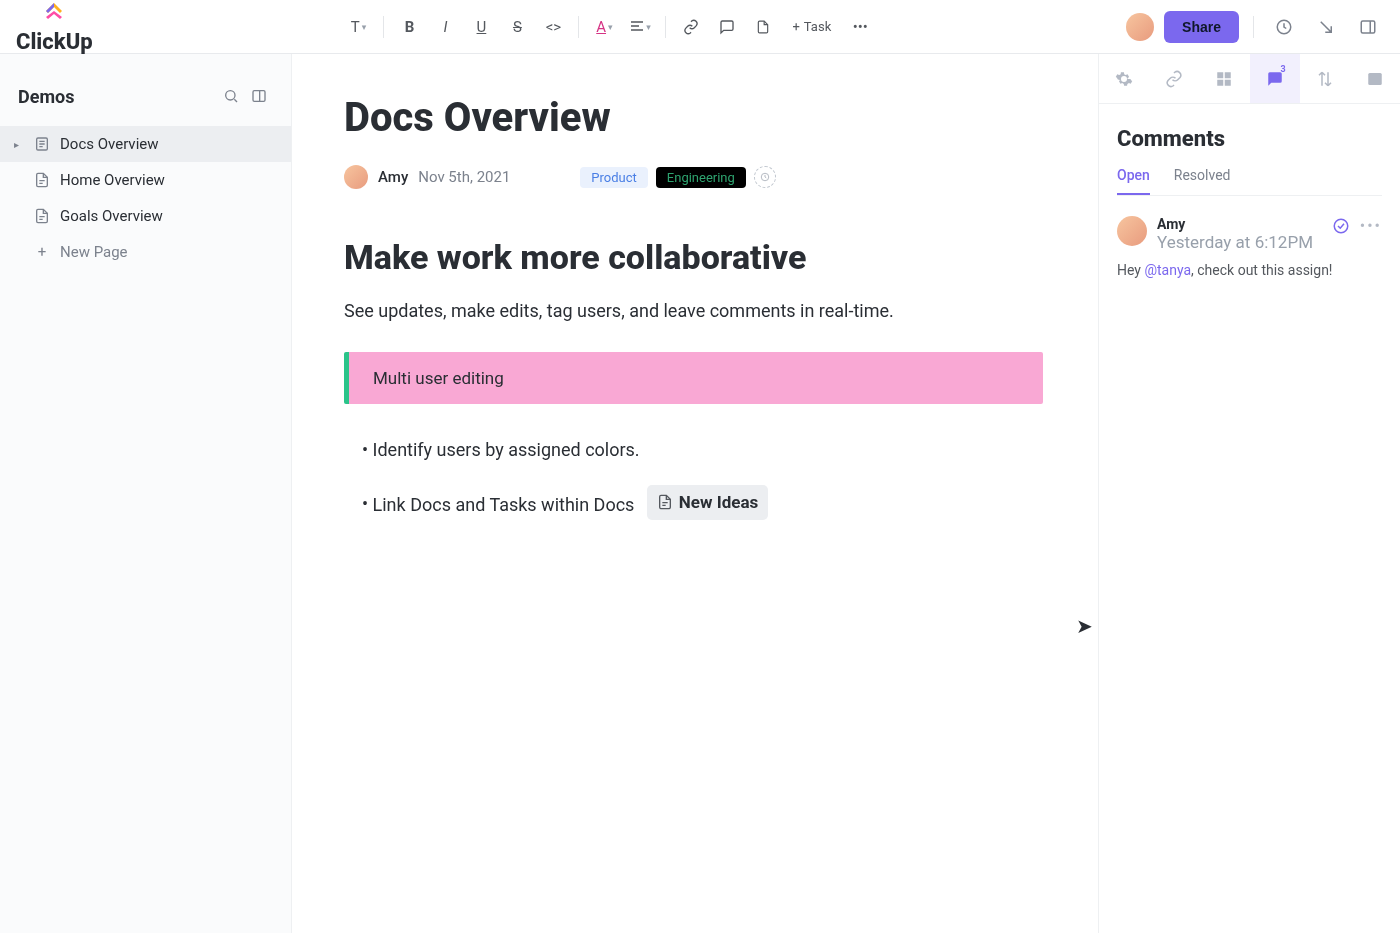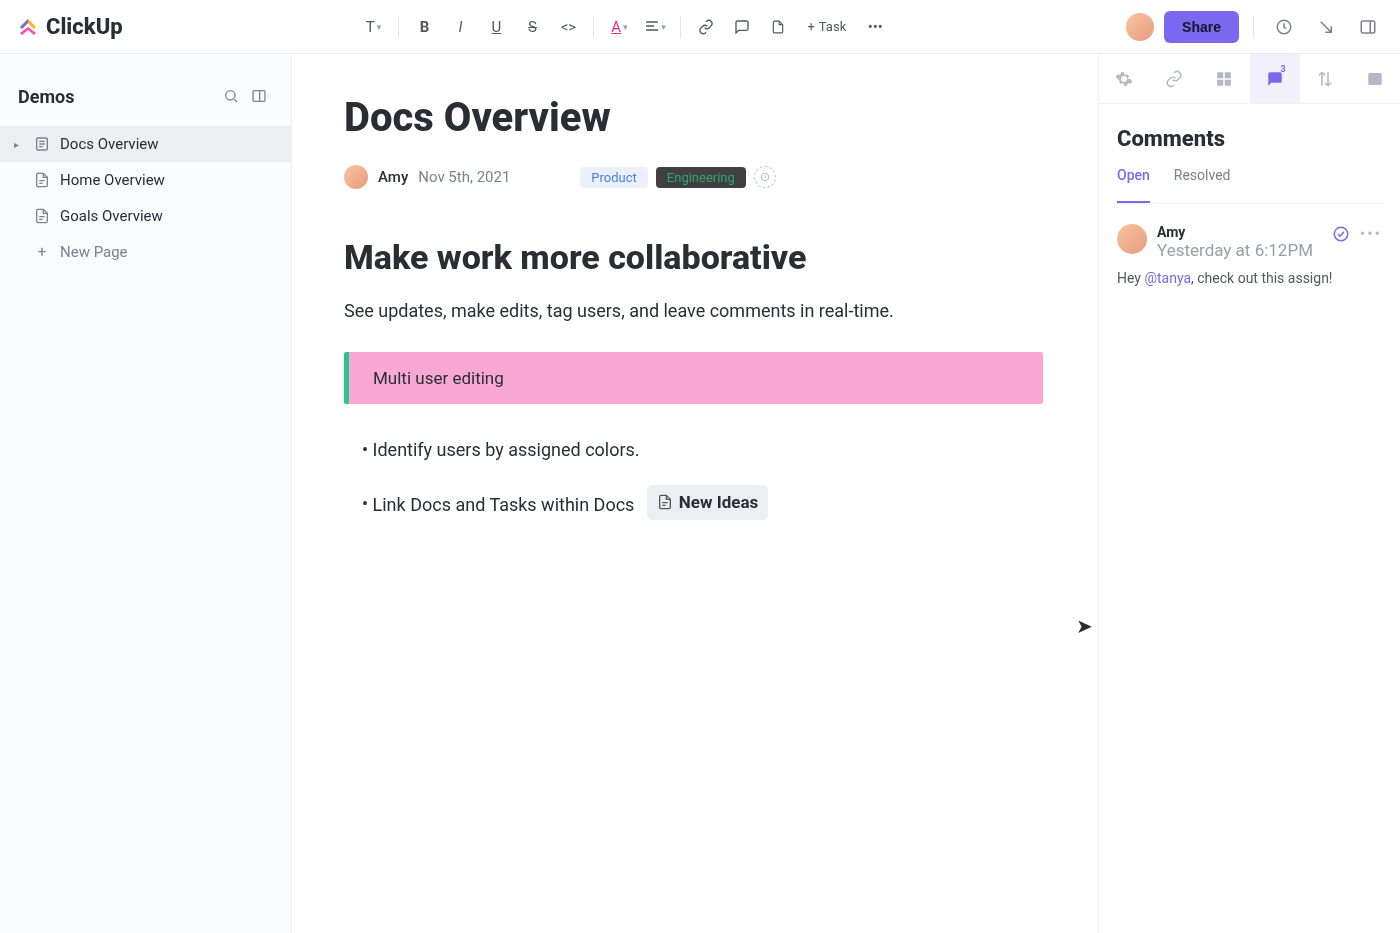--- a/index.html
+++ b/index.html
@@ -1,18 +1,18 @@
 <!DOCTYPE html>
 <html><head>
 <meta charset="utf-8">
 <style>
 * { box-sizing: border-box; margin: 0; padding: 0; }
 body { font-family: -apple-system, BlinkMacSystemFont, "Segoe UI", Roboto, sans-serif; width: 1400px; height: 933px; overflow: hidden; background: #fff; color: #2a2e34; }
 .topbar { height: 54px; display: flex; align-items: center; border-bottom: 1px solid #e8eaed; padding: 0 16px; gap: 8px; }
-.logo { display: flex; align-items: center; gap: 6px; font-weight: 800; font-size: 22px; }
+.logo { display: flex; align-items: center; gap: 6px; font-weight: 800; font-size: 22px; flex-direction: column; }
 .logo-mark { width: 24px; height: 24px; }
 .toolbar { flex: 1; display: flex; align-items: center; justify-content: center; gap: 6px; }
 .tb-btn { width: 30px; height: 30px; display: flex; align-items: center; justify-content: center; border-radius: 4px; color: #54585e; cursor: pointer; font-size: 15px; position: relative; }
 .tb-sep { width: 1px; height: 22px; background: #e4e6e9; margin: 0 4px; }
 .task-btn { padding: 0 8px; width: auto; font-size: 13px; gap: 4px; }
 .right-actions { display: flex; align-items: center; gap: 10px; }
 .avatar-sm { width: 28px; height: 28px; border-radius: 50%; background: linear-gradient(135deg, #f7c59f, #e89b7e); }
 .share-btn { background: #7b68ee; color: #0f172a; border: none; padding: 8px 18px; border-radius: 6px; font-weight: 600; font-size: 14px; cursor: pointer; }
 .icon-btn { width: 32px; height: 32px; display: flex; align-items: center; justify-content: center; border-radius: 6px; color: #7c828d; cursor: pointer; }
 
@@ -29,41 +29,41 @@
 
 .content { flex: 1; padding: 40px 55px 0 52px; overflow-y: auto; position: relative; }
 .doc-title { font-size: 40px; font-weight: 800; margin-bottom: 24px; }
 .meta-row { display: flex; align-items: center; gap: 10px; margin-bottom: 48px; }
 .author-avatar { width: 24px; height: 24px; border-radius: 50%; background: linear-gradient(135deg, #f7c59f, #e89b7e); }
 .author-name { font-size: 15px; font-weight: 500; }
 .doc-date { font-size: 15px; color: #7c828d; }
 .tags { display: flex; gap: 8px; margin-left: 60px; align-items: center; }
 .tag { font-size: 13px; padding: 3px 11px; border-radius: 4px; }
 .tag-product { color: #4a7fe5; background: #eaf1fd; }
-.tag-eng { color: #2ea36f; background: #404040; }
+.tag-eng { color: #2ea36f; background: #000000; }
 .tag-add { width: 22px; height: 22px; border: 1px dashed #c1c7cf; border-radius: 50%; display: flex; align-items: center; justify-content: center; color: #a7adb7; font-size: 11px; cursor: pointer; }
 
 .doc-h2 { font-size: 34px; font-weight: 800; margin-bottom: 20px; }
 .doc-p { font-size: 18px; line-height: 1.5; margin-bottom: 28px; }
 .callout { background: #f9a8d4; border-left: 5px solid #2bc48a; padding: 16px 24px; font-size: 17px; border-radius: 2px; margin-bottom: 32px; }
 .bullets { padding-left: 34px; margin-top: 24px; }
 .bullets li { font-size: 18px; line-height: 1.6; margin-bottom: 20px; list-style: none; }
 .bullets li::before { content: "• "; margin-left: -16px; }
 .chip { display: inline-flex; align-items: center; gap: 6px; background: #eceef1; padding: 4px 10px; border-radius: 5px; font-weight: 700; font-size: 17px; margin-left: 8px; }
 .chip-icon { width: 16px; height: 16px; color: #54585e; }
 
 .rightpanel { width: 302px; border-left: 1px solid #eef0f2; display: flex; flex-direction: column; }
 .rp-tabs { height: 50px; display: flex; border-bottom: 1px solid #eef0f2; }
 .rp-tab { flex: 1; display: flex; align-items: center; justify-content: center; color: #b3b9c4; cursor: pointer; position: relative; }
 .rp-tab.active { color: #7b68ee; background: #f2f0fd; }
 .badge-dot { position: absolute; top: 10px; right: 14px; font-size: 9px; color: #7b68ee; font-weight: 700; }
 .rp-body { padding: 22px 18px; }
 .rp-title { font-size: 22px; font-weight: 800; margin-bottom: 16px; }
 .rp-subtabs { display: flex; gap: 24px; border-bottom: 1px solid #eef0f2; margin-bottom: 20px; }
-.rp-subtab { font-size: 14px; padding-bottom: 18px; color: #7c828d; cursor: pointer; }
+.rp-subtab { font-size: 14px; padding-bottom: 10px; color: #7c828d; cursor: pointer; }
 .rp-subtab.active { color: #7b68ee; border-bottom: 2px solid #7b68ee; font-weight: 500; }
 .comment { }
 .c-head { display: flex; gap: 10px; align-items: flex-start; }
 .c-avatar { width: 30px; height: 30px; border-radius: 50%; background: linear-gradient(135deg, #f7c59f, #e89b7e); }
 .c-meta { flex: 1; }
 .c-author { font-weight: 700; font-size: 14px; }
 .c-time { font-size: 17px; color: #98a0ab; }
 .c-actions { display: flex; gap: 10px; align-items: center; color: #b3b9c4; }
 .c-check { color: #7b68ee; }
 .c-body { font-size: 14px; color: #54585e; margin-top: 10px; }

